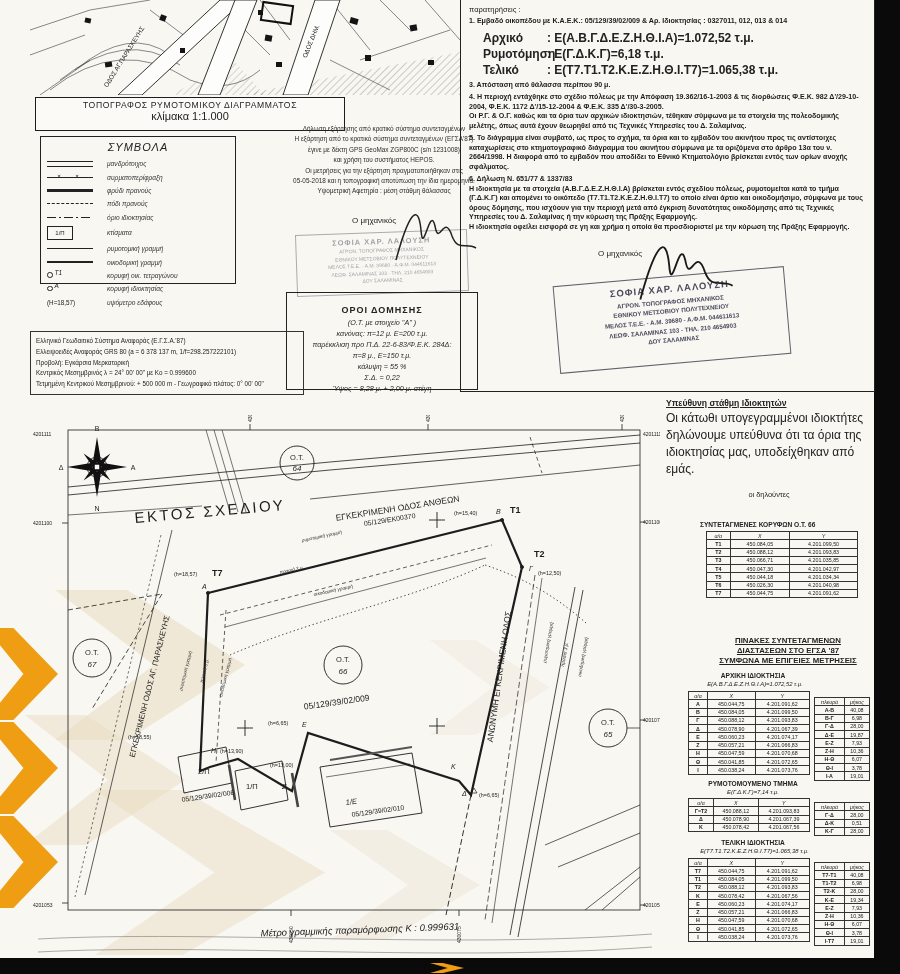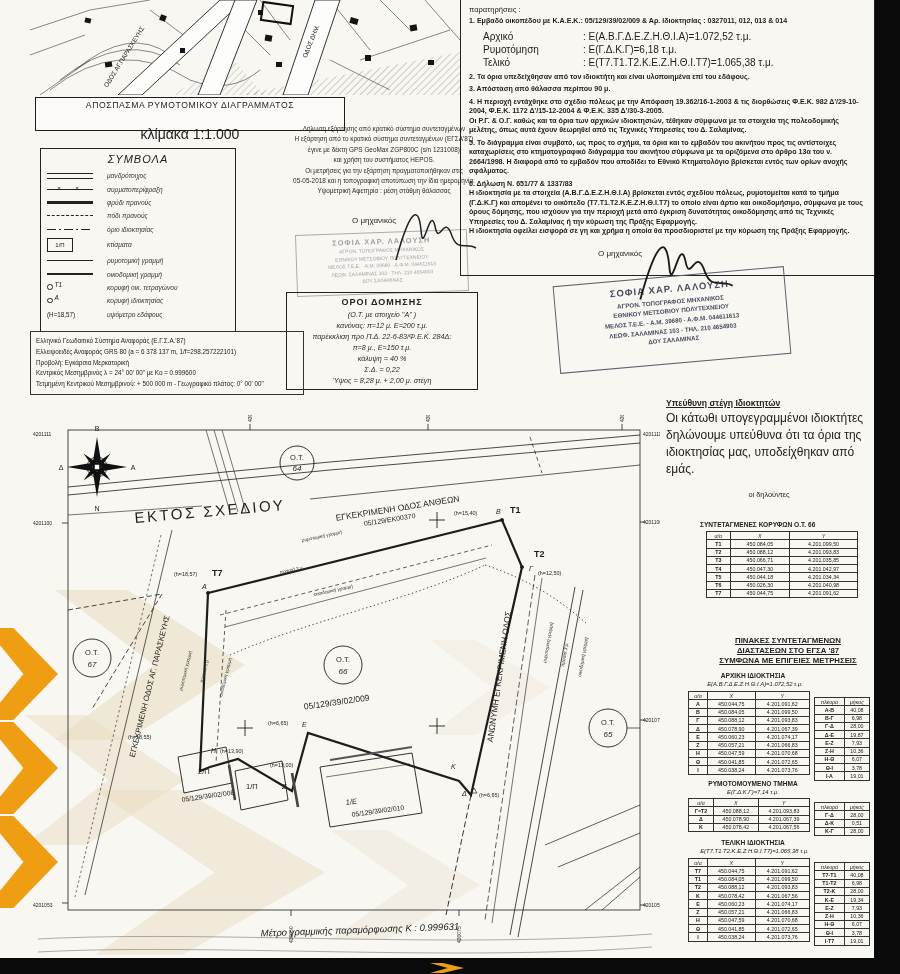--- a/index.html
+++ b/index.html
@@ -10,23 +10,23 @@
   .wmt,.wmo{clip-path:polygon(0 0,38% 0,100% 50%,38% 100%,0 100%,52% 50%);}
   .wmt{background:#e9dcc0;z-index:1;}
   .wmo{background:#ef9d12;z-index:4;}
   .logo-chev{left:430px;top:963px;width:34px;height:10px;background:#ef9d12;z-index:6;
     clip-path:polygon(0 0,38% 0,100% 50%,38% 100%,0 100%,52% 50%);}
   
   .map-svg{left:30px;top:0;width:430px;height:95px;z-index:2;}
   .caption-box{left:35px;top:97px;width:308px;height:30px;border:1.4px solid #1d1d1d;background:#fbfaf6;
     text-align:center;z-index:2;padding-top:2px;}
   .caption-box .l1{font-size:8.6px;letter-spacing:.6px;}
-  .caption-box .l2{font-size:14px;margin-top:16px;}
-  
-  .symbols-box{left:40px;top:148px;width:196px;height:184px;border:1.2px solid #222;z-index:2;padding:4px 6px;box-sizing:border-box;background:transparent;}
+  .caption-box .l2{font-size:11px;margin-top:0;}
+  
+  .symbols-box{left:40px;top:136px;width:196px;height:148px;border:1.2px solid #222;z-index:2;padding:4px 6px;box-sizing:border-box;background:transparent;}
   .symbols-title{text-align:center;font-size:11px;font-style:italic;letter-spacing:1px;margin-bottom:4px;}
   .sym-row{display:flex;align-items:center;height:13.4px;}
   .sym-g{width:50px;margin-right:10px;display:flex;align-items:center;justify-content:flex-start;flex:0 0 50px;}
   .sym-l{font-size:6.6px;font-style:italic;color:#333;}
   .g-dline{width:46px;height:4px;border-top:1.6px solid #222;border-bottom:1.6px solid #222;}
   .g-wire{width:46px;height:1px;background:#222;position:relative;}
   .g-wire::before{content:"✕";position:absolute;left:10px;top:-4px;font-size:5px;}
   .g-wire::after{content:"✕";position:absolute;left:28px;top:-4px;font-size:5px;}
   .g-thick{width:46px;height:3.4px;background:#222;}
   .g-dash{width:46px;border-top:1.2px dashed #222;}
@@ -42,31 +42,31 @@
   .decl{left:286px;top:124px;width:196px;text-align:center;font-size:6.4px;line-height:1.62;color:#2a2a2a;z-index:2;}
   .mech-label{font-size:8px;z-index:3;}
   .sig{z-index:4;}
   .stamp{border:1.3px solid #60606e;color:#4c4c60;text-align:center;z-index:2;box-sizing:border-box;}
   .stamp .sname{font-weight:bold;letter-spacing:1px;}
   .stamp-ghost{left:296px;top:232px;width:172px;height:62px;transform:rotate(-2deg);opacity:.5;font-size:5px;padding:3px 2px;line-height:1.5;}
   .stamp-ghost .sname{font-size:7.5px;}
   .stamp-main{left:556px;top:276px;width:232px;height:88px;transform:rotate(-5deg);font-size:6.2px;font-weight:bold;padding:5px 2px;line-height:1.55;border-width:1.8px;}
   .stamp-main .sname{font-size:9.5px;}
   
-  .terms-box{left:286px;top:292px;width:192px;height:98px;border:1.6px solid #222;z-index:2;text-align:center;box-sizing:border-box;padding-top:4px;background:transparent;}
+  .terms-box{left:286px;top:292px;width:192px;height:98px;border:1.6px solid #222;z-index:2;text-align:center;box-sizing:border-box;padding-top:12px;background:transparent;}
   .terms-title{font-size:9px;font-weight:bold;letter-spacing:1px;margin-bottom:3px;}
   .terms-box .tl{font-size:7.2px;font-style:italic;line-height:1.52;color:#2a2a2a;}
   
   .geo-box{left:30px;top:331px;width:274px;height:64px;border:1.1px solid #333;z-index:2;padding:4px 5px;box-sizing:border-box;}
   .geo-box .gl{font-size:6.3px;line-height:1.72;color:#222;}
   
-  .notes{left:460px;top:0;width:415px;height:276px;border-left:1.2px solid #222;border-bottom:1.2px solid #222;border-right:1.2px solid #222;z-index:2;padding:5px 8px;box-sizing:border-box;}
+  .notes{left:460px;top:0;width:415px;height:392px;border-left:1.2px solid #222;border-bottom:1.2px solid #222;border-right:1.2px solid #222;z-index:2;padding:5px 8px;box-sizing:border-box;}
   .notes-title{font-size:7.6px;margin-bottom:3px;}
   .note{font-size:7.1px;line-height:1.34;white-space:pre-line;margin-bottom:3px;color:#1c1c1c;font-weight:bold;}
-  .n1row{display:flex;font-size:10px;font-weight:normal;line-height:1.34;gap:36px;}
+  .n1row{display:flex;font-size:12px;font-weight:bold;line-height:1.34;}
   .n1row .k{width:64px;margin-left:14px;}
   
   .plan-svg{left:30px;top:415px;width:630px;height:545px;z-index:2;}
   text{fill:#1d1d1d;font-family:"Liberation Sans",sans-serif;}
   .pl-tiny{font-size:4.8px;font-style:italic;fill:#333;}
   .pl-tick{font-size:5px;fill:#222;}
   .pl-pt{font-size:7px;font-style:italic;}
   .pl-T{font-size:9px;font-weight:bold;}
   .pl-h{font-size:5.4px;}
   
@@ -126,21 +126,21 @@
     <rect x="380" y="25" width="7" height="6" transform="rotate(-10 383 28)"></rect>
     <rect x="398" y="60" width="6" height="5"></rect>
     <rect x="228" y="10" width="5" height="5"></rect>
   </g>
   <rect x="232" y="4" width="30" height="18" fill="none" stroke="#111" stroke-width="2" transform="rotate(8 247 13)"></rect>
   <text x="96" y="58" font-size="6.4" transform="rotate(-58 96 58)" text-anchor="middle">ΟΔΟΣ ΑΓ.ΠΑΡΑΣΚΕΥΗΣ</text>
   <text x="283" y="42" font-size="6.4" transform="rotate(-68 283 42)" text-anchor="middle">ΟΔΟΣ ΔΗΜ.</text>
 </svg>
 
 <div class="abs caption-box">
-  <div class="l1">ΑΠΟΣΠΑΣΜΑ ΡΥΜΟΤΟΜΙΚΟΥ ΔΙΑΓΡΑΜΜΑΤΟΣ</div>
+  <div class="l1">ΤΟΠΟΓΡΑΦΟΣ ΡΥΜΟΤΟΜΙΚΟΥ ΔΙΑΓΡΑΜΜΑΤΟΣ</div>
   <div class="l2">κλίμακα 1:1.000</div>
 </div>
 
 <div class="abs symbols-box">
   <div class="symbols-title">ΣΥΜΒΟΛΑ</div>
   <div class="sym-row">
       <span class="sym-g">
         <span class="g-dline"></span>
       </span>
       <span class="sym-l">μανδρότοιχος</span>
@@ -229,21 +229,21 @@
   <div>ΛΕΩΦ. ΣΑΛΑΜΙΝΑΣ 103 - ΤΗΛ. 210 4654903</div>
   <div>ΔΟΥ ΣΑΛΑΜΙΝΑΣ</div>
 </div>
 
 <div class="abs terms-box">
   <div class="terms-title">ΟΡΟΙ ΔΟΜΗΣΗΣ</div>
   <div class="tl">(Ο.Τ. με στοιχείο "Α" )</div>
   <div class="tl">κανόνας: π=12 μ.  Ε=200 τ.μ.</div>
   <div class="tl">παρέκκλιση προ Π.Δ. 22-6-83/Φ.Ε.Κ. 284Δ:</div>
   <div class="tl">π=8 μ., Ε=150 τ.μ.</div>
-  <div class="tl">κάλυψη = 40 %</div>
+  <div class="tl">κάλυψη = 55 %</div>
   <div class="tl">Σ.Δ. = 0,22</div>
   <div class="tl">Ύψος = 8,28 μ. + 2,00 μ. στέγη</div>
 </div>
 
 <div class="abs geo-box">
   <div class="gl">Ελληνικό Γεωδαιτικό Σύστημα Αναφοράς (Ε.Γ.Σ.Α.'87)</div>
   <div class="gl">Ελλειψοειδές Αναφοράς GRS 80 (a = 6 378 137 m, 1/f=298.257222101)</div>
   <div class="gl">Προβολή: Εγκάρσια Μερκατορική</div>
   <div class="gl">Κεντρικός Μεσημβρινός λ = 24° 00' 00" με Κο = 0.999600</div>
   <div class="gl">Τετμημένη Κεντρικού Μεσημβρινού: + 500 000 m - Γεωγραφικό πλάτος: 0° 00' 00"</div>
@@ -257,21 +257,20 @@
       <span>: Ε(Α.Β.Γ.Δ.Ε.Ζ.Η.Θ.Ι.Α)=1.072,52 τ.μ.</span>
     </div>
   <div class="n1row">
       <span class="k">Ρυμοτόμηση</span>
       <span>: Ε(Γ.Δ.Κ.Γ)=6,18 τ.μ.</span>
     </div>
   <div class="n1row" style="margin-bottom:3px;">
       <span class="k">Τελικό</span>
       <span>: Ε(Τ7.Τ1.Τ2.Κ.Ε.Ζ.Η.Θ.Ι.Τ7)=1.065,38 τ.μ.</span>
     </div>
-  <div class="note">2. Τα όρια υπεδείχθησαν από τον ιδιοκτήτη και είναι υλοποιημένα επί του εδάφους.</div>
   <div class="note">3. Απόσταση από θάλασσα περίπου 90 μ.</div>
   <div class="note">4. Η περιοχή εντάχθηκε στο σχέδιο πόλεως με την Απόφαση 19.362/16-1-2003 &amp; τις διορθώσεις Φ.Ε.Κ. 982 Δ'/29-10-2004, Φ.Ε.Κ. 1172 Δ'/15-12-2004 &amp; Φ.Ε.Κ. 335 Δ'/30-3-2005.
 Οι Ρ.Γ. &amp; Ο.Γ. καθώς και τα όρια των αρχικών ιδιοκτησιών, τέθηκαν σύμφωνα με τα στοιχεία της πολεοδομικής μελέτης, όπως αυτά έχουν θεωρηθεί από τις Τεχνικές Υπηρεσίες του Δ. Σαλαμίνας.</div>
   <div class="note">5. Το διάγραμμα είναι συμβατό, ως προς το σχήμα, τα όρια και το εμβαδόν του ακινήτου προς τις αντίστοιχες καταχωρίσεις στο κτηματογραφικό διάγραμμα του ακινήτου σύμφωνα με τα οριζόμενα στο άρθρο 13α του ν. 2664/1998. Η διαφορά από το εμβαδόν που αποδίδει το Εθνικό Κτηματολόγιο βρίσκεται εντός των ορίων ανοχής σφάλματος.</div>
   <div class="note">6. Δήλωση Ν.  651/77 &amp; 1337/83
 Η ιδιοκτησία με τα στοιχεία (Α.Β.Γ.Δ.Ε.Ζ.Η.Θ.Ι.Α) βρίσκεται εντός σχεδίου πόλεως, ρυμοτομείται κατά το τμήμα (Γ.Δ.Κ.Γ) και απομένει το οικόπεδο (Τ7.Τ1.Τ2.Κ.Ε.Ζ.Η.Θ.Ι.Τ7) το οποίο είναι άρτιο και οικοδομήσιμο, σύμφωνα με τους όρους δόμησης, που ισχύουν για την περιοχή μετά από  έγκριση δυνατότητας οικοδόμησης από τις Τεχνικές Υπηρεσίες του Δ. Σαλαμίνας ή την κύρωση της Πράξης Εφαρμογής.
 Η ιδιοκτησία οφείλει εισφορά σε γη και χρήμα η οποία θα προσδιοριστεί με την κύρωση της Πράξης Εφαρμογής.</div>
 </div>
 
 <div class="abs mech-label" style="left:598px;top:249px;">Ο μηχανικός</div>
@@ -432,21 +431,21 @@
   <text class="pl-tick" x="613" y="307">4201075</text>
   <text class="pl-tick" x="613" y="492">4201053</text>
   <text class="pl-tick" transform="rotate(-90 222 7)" x="222" y="7">430050</text>
   <text class="pl-tick" transform="rotate(-90 400 7)" x="400" y="7">430075</text>
   <text class="pl-tick" transform="rotate(-90 594 7)" x="594" y="7">430100</text>
   <text class="pl-tick" transform="rotate(-90 263 528)" x="263" y="528">430050</text>
   <text class="pl-tick" transform="rotate(-90 431 528)" x="431" y="528">430075</text>
 </svg>
 
 <div class="abs owners">
-  <div class="owners-title">Υπεύθυνη στέγη Ιδιοκτητών</div>
+  <div class="owners-title">Υπεύθυνη στάθμη Ιδιοκτητών</div>
   <div class="owners-body">Οι κάτωθι υπογεγραμμένοι ιδιοκτήτες
 δηλώνουμε υπεύθυνα ότι τα όρια της
 ιδιοκτησίας μας, υποδείχθηκαν από εμάς.</div>
   <div class="owners-sign">οι δηλούντες</div>
 </div>
 
 <div class="abs tt" style="left:700px;top:521px;">ΣΥΝΤΕΤΑΓΜΕΝΕΣ ΚΟΡΥΦΩΝ Ο.Τ. 66</div>
 <table class="abs dtable" style="left:706px;top:531px;width:152px;">
     <thead>
       <tr>

